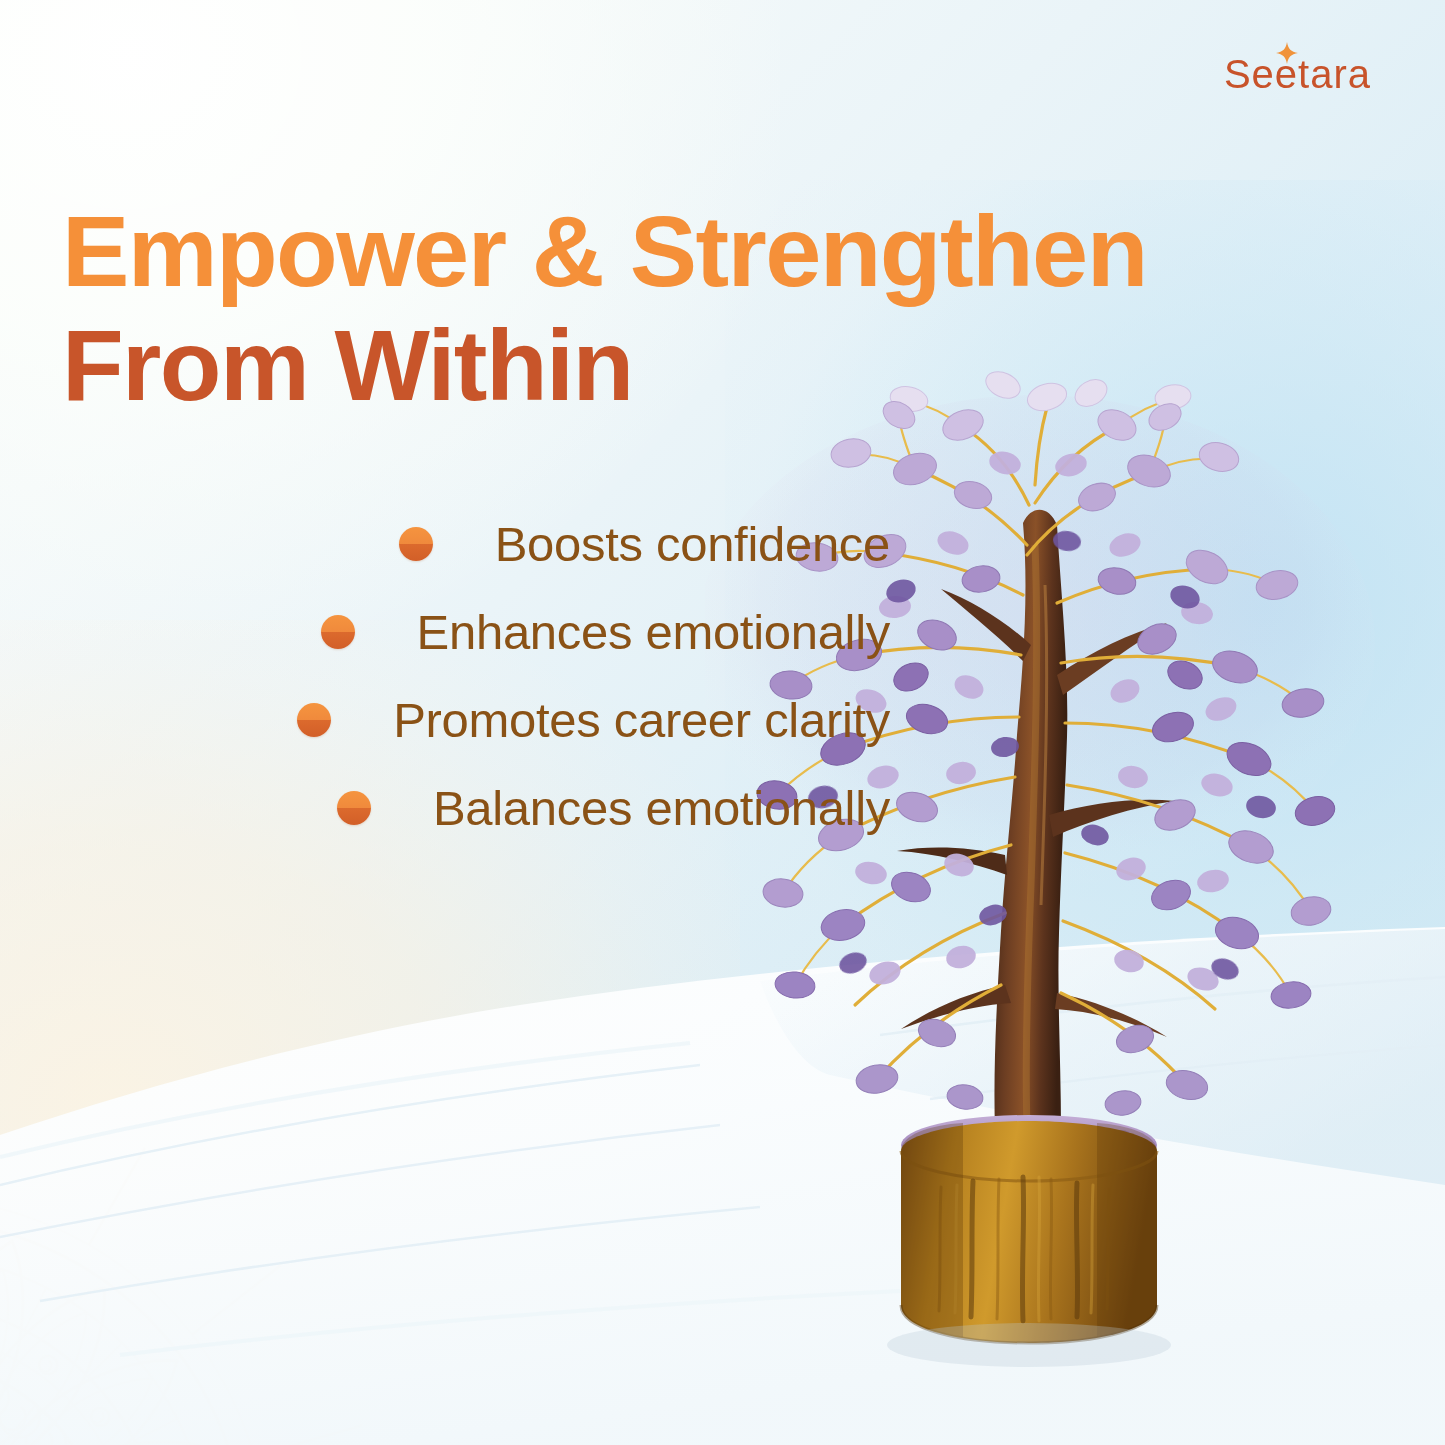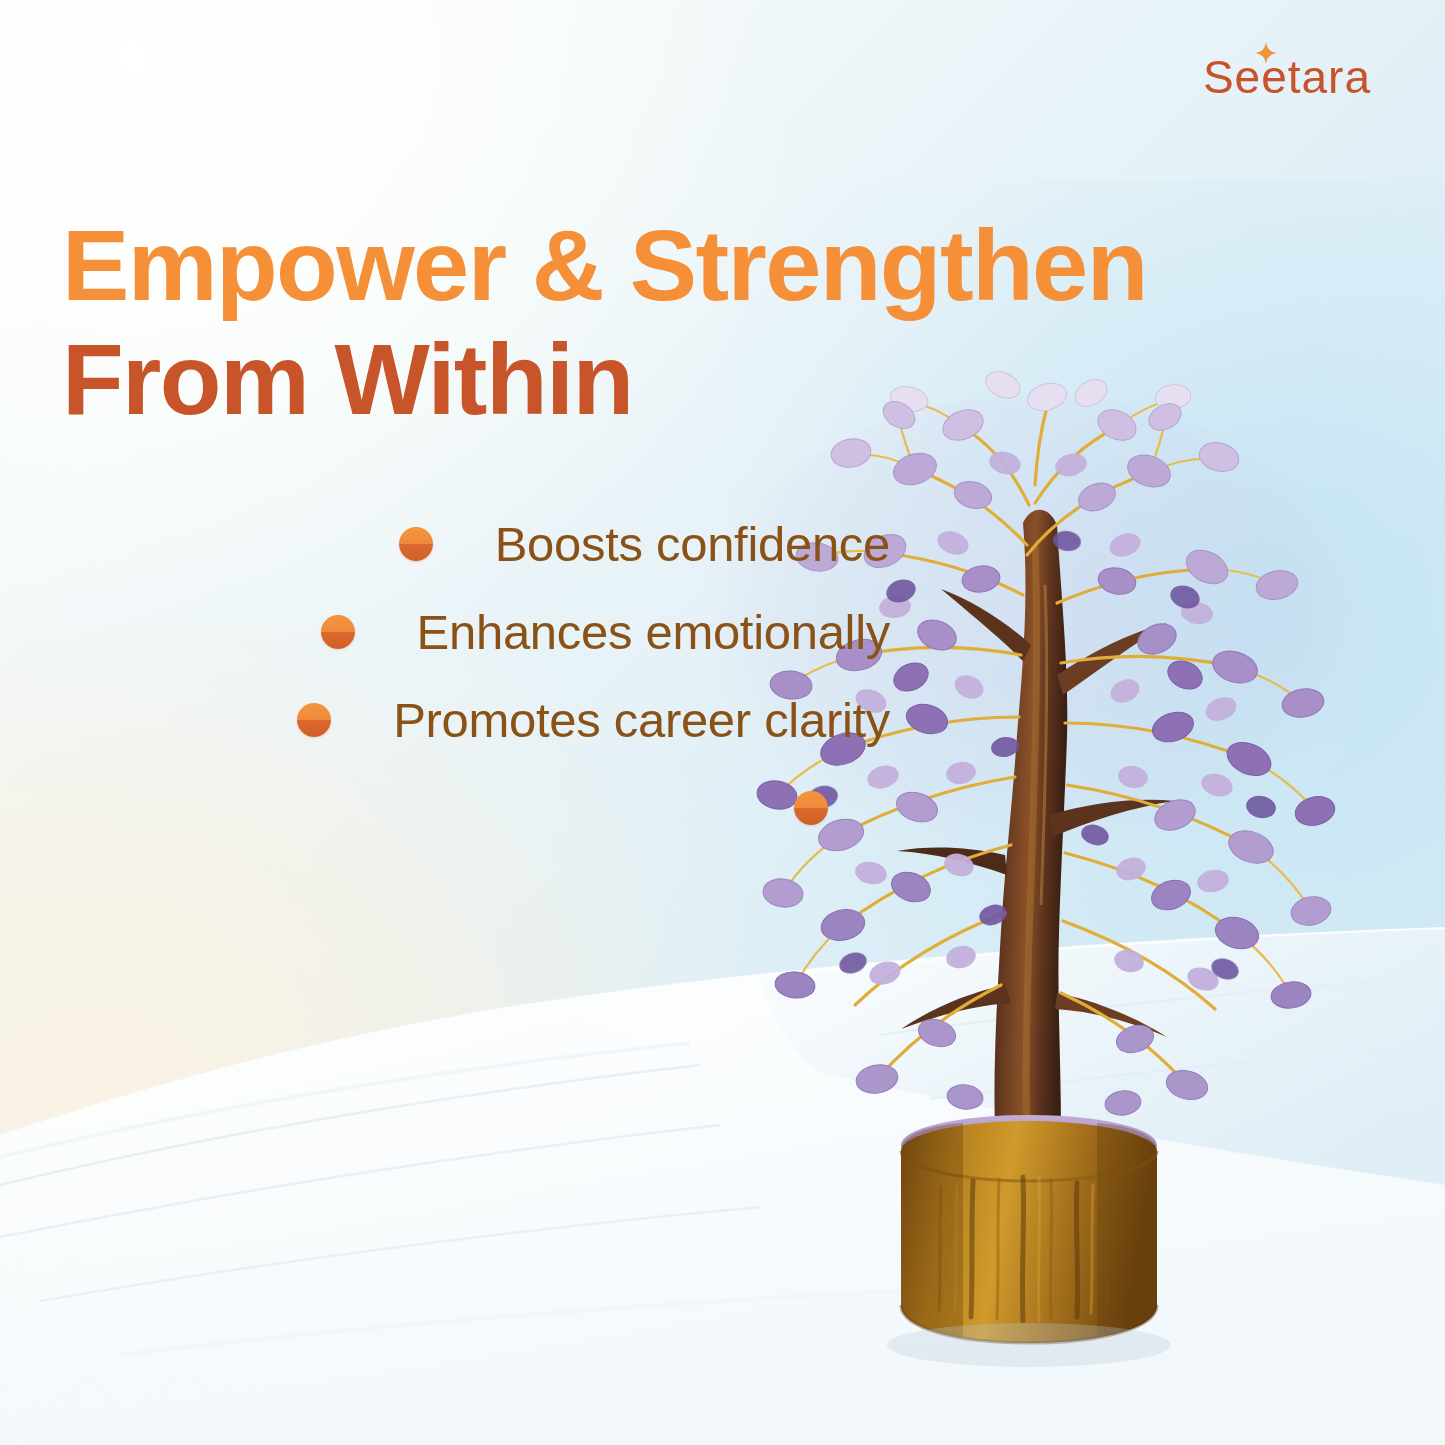--- a/index.html
+++ b/index.html
@@ -75,39 +75,39 @@
     position: absolute;
     right: 74px;
     top: 54px;
     display: flex;
     align-items: baseline;
     height: 60px;
   }
   .logo-text {
     position: relative;
     font-family: "Liberation Sans", sans-serif;
-    font-size: 46px;
+    font-size: 40px;
     font-weight: 400;
     letter-spacing: 1px;
     color: #c8532a;
     line-height: 1;
   }
   .logo-sparkle {
     position: absolute;
     left: 52px;
     top: -12px;
     width: 22px;
     height: 22px;
   }
 
   
   .headline {
     position: absolute;
     left: 62px;
-    top: 140px;
+    top: 126px;
     width: 1340px;
     font-weight: 700;
     font-size: 101px;
     line-height: 1.13;
     letter-spacing: -1.6px;
   }
   .hl-line {
     display: block;
     white-space: nowrap;
   }
@@ -583,16 +583,17 @@
     <li class="benefit-row">
       <span class="bullet-dot"></span>
       <span class="benefit-label">Enhances emotionally</span>
     </li>
     <li class="benefit-row">
       <span class="bullet-dot"></span>
       <span class="benefit-label">Promotes career clarity</span>
     </li>
     <li class="benefit-row">
       <span class="bullet-dot"></span>
+      <span class="benefit-label">Balances emotionally</span>
     </li>
   </ul>
 
 </div>
 
 </body></html>

